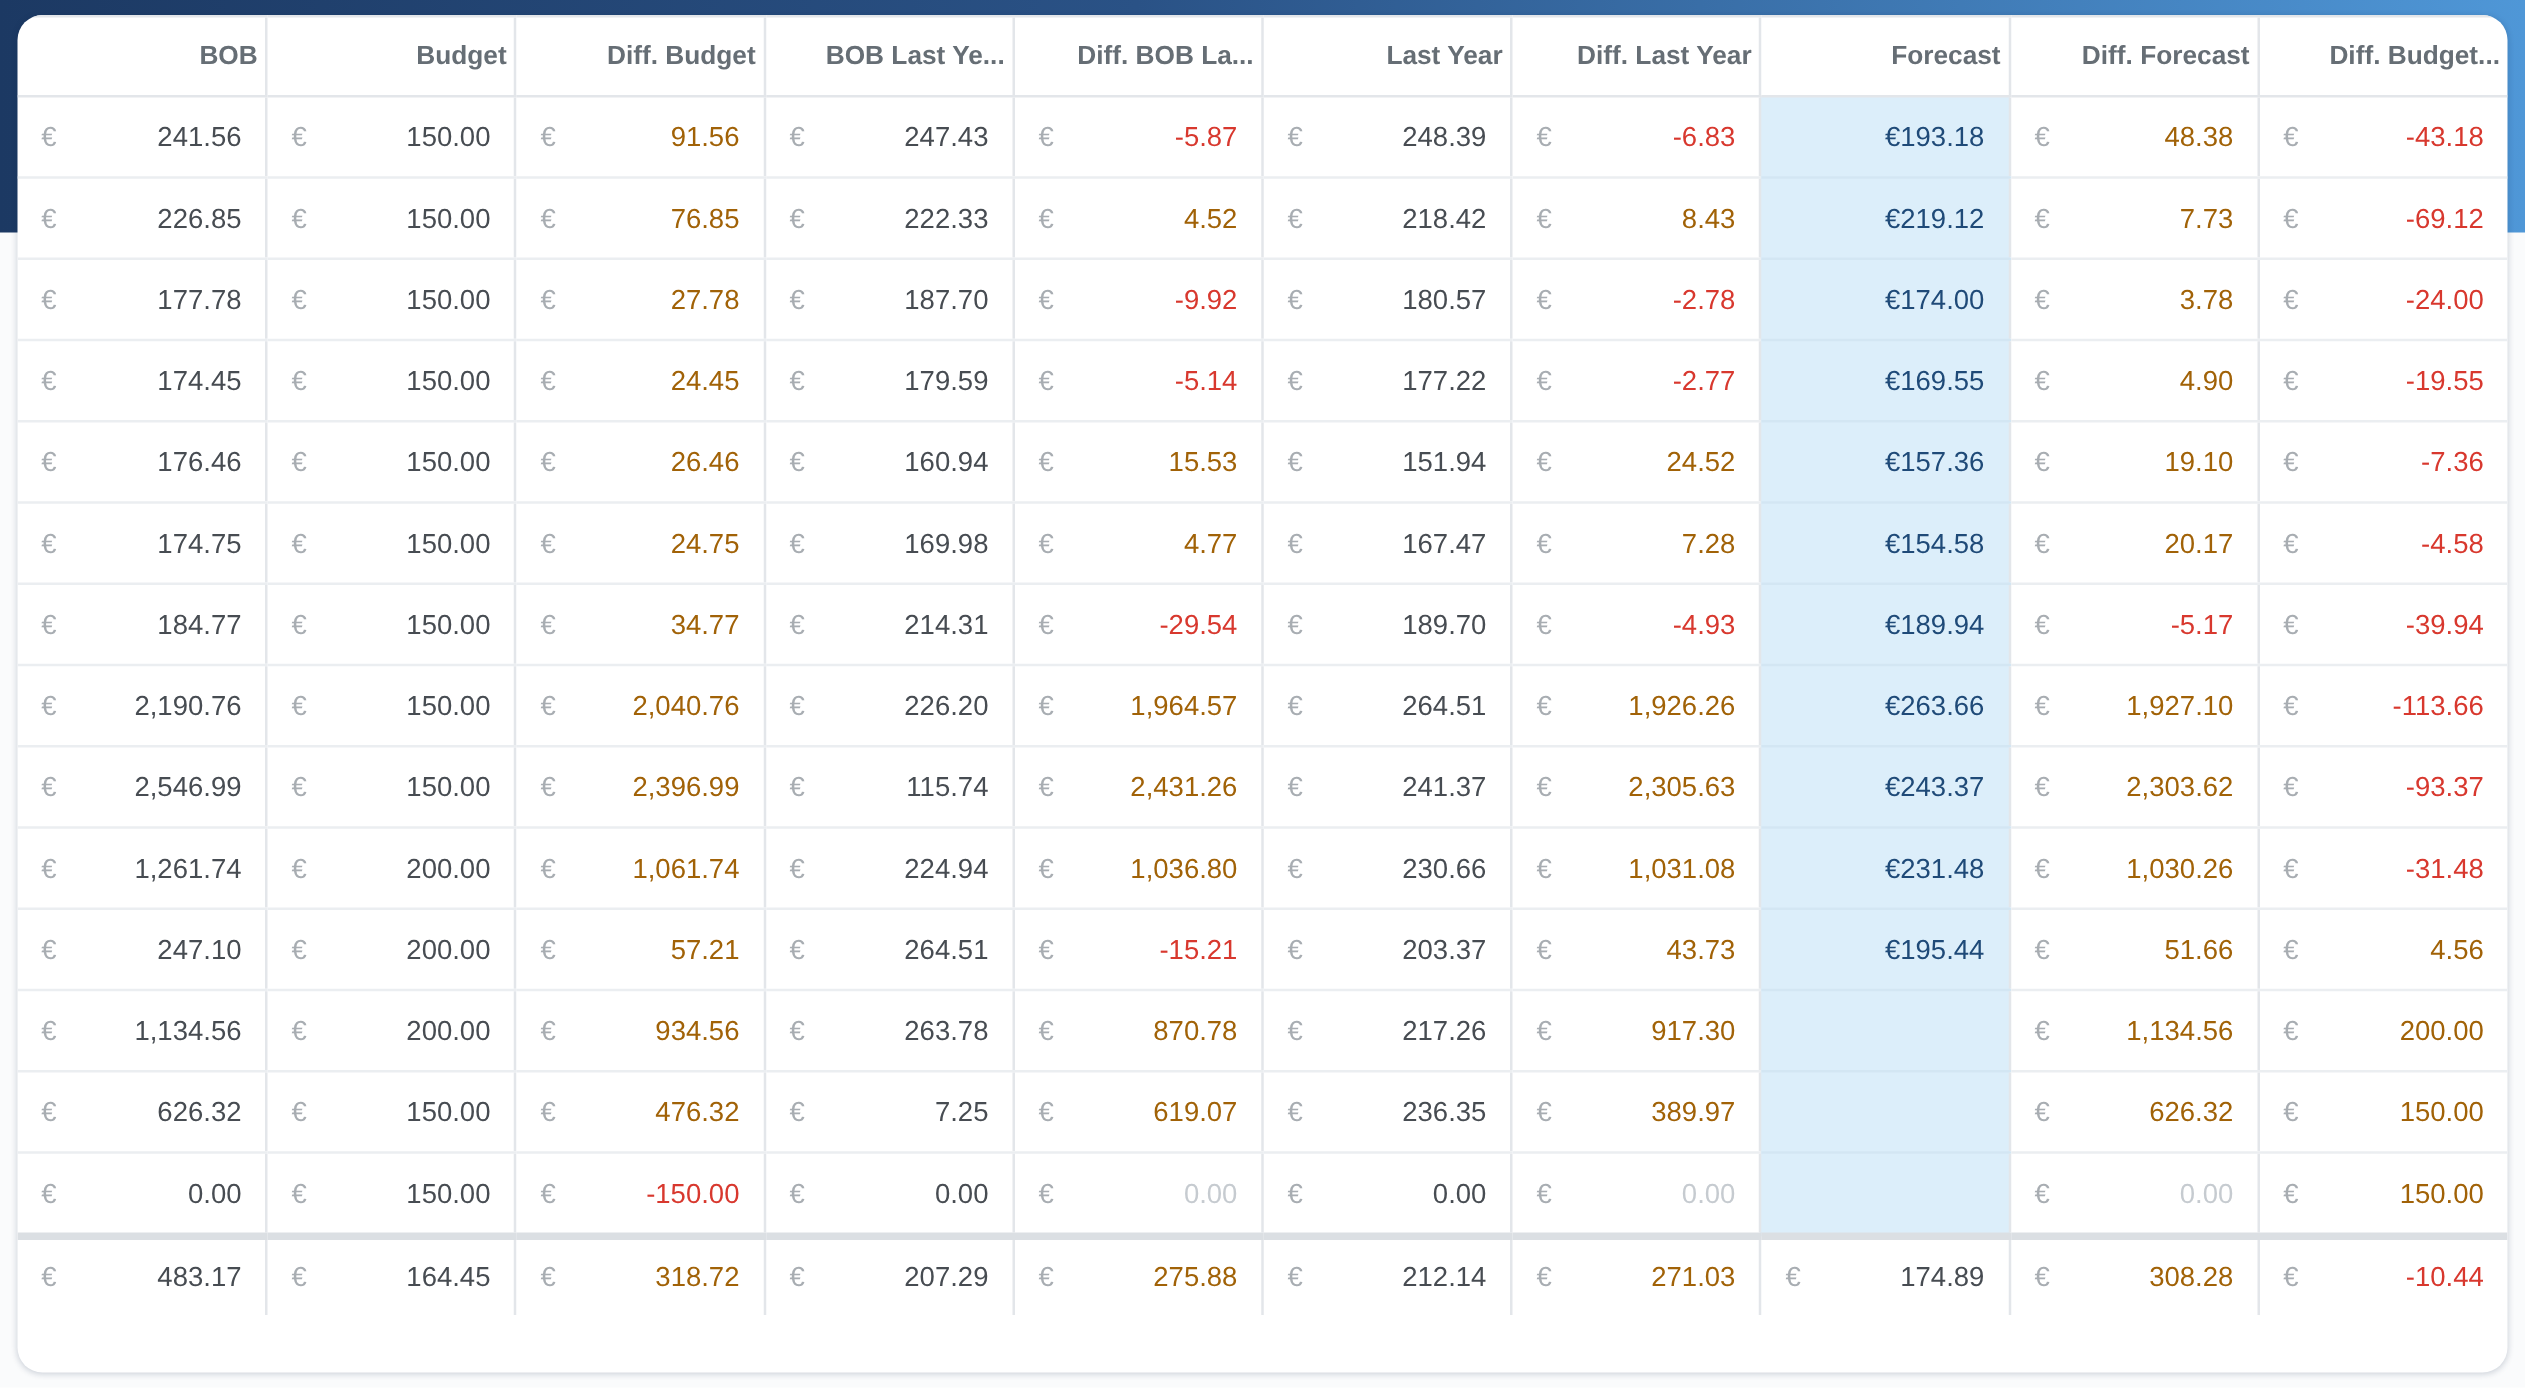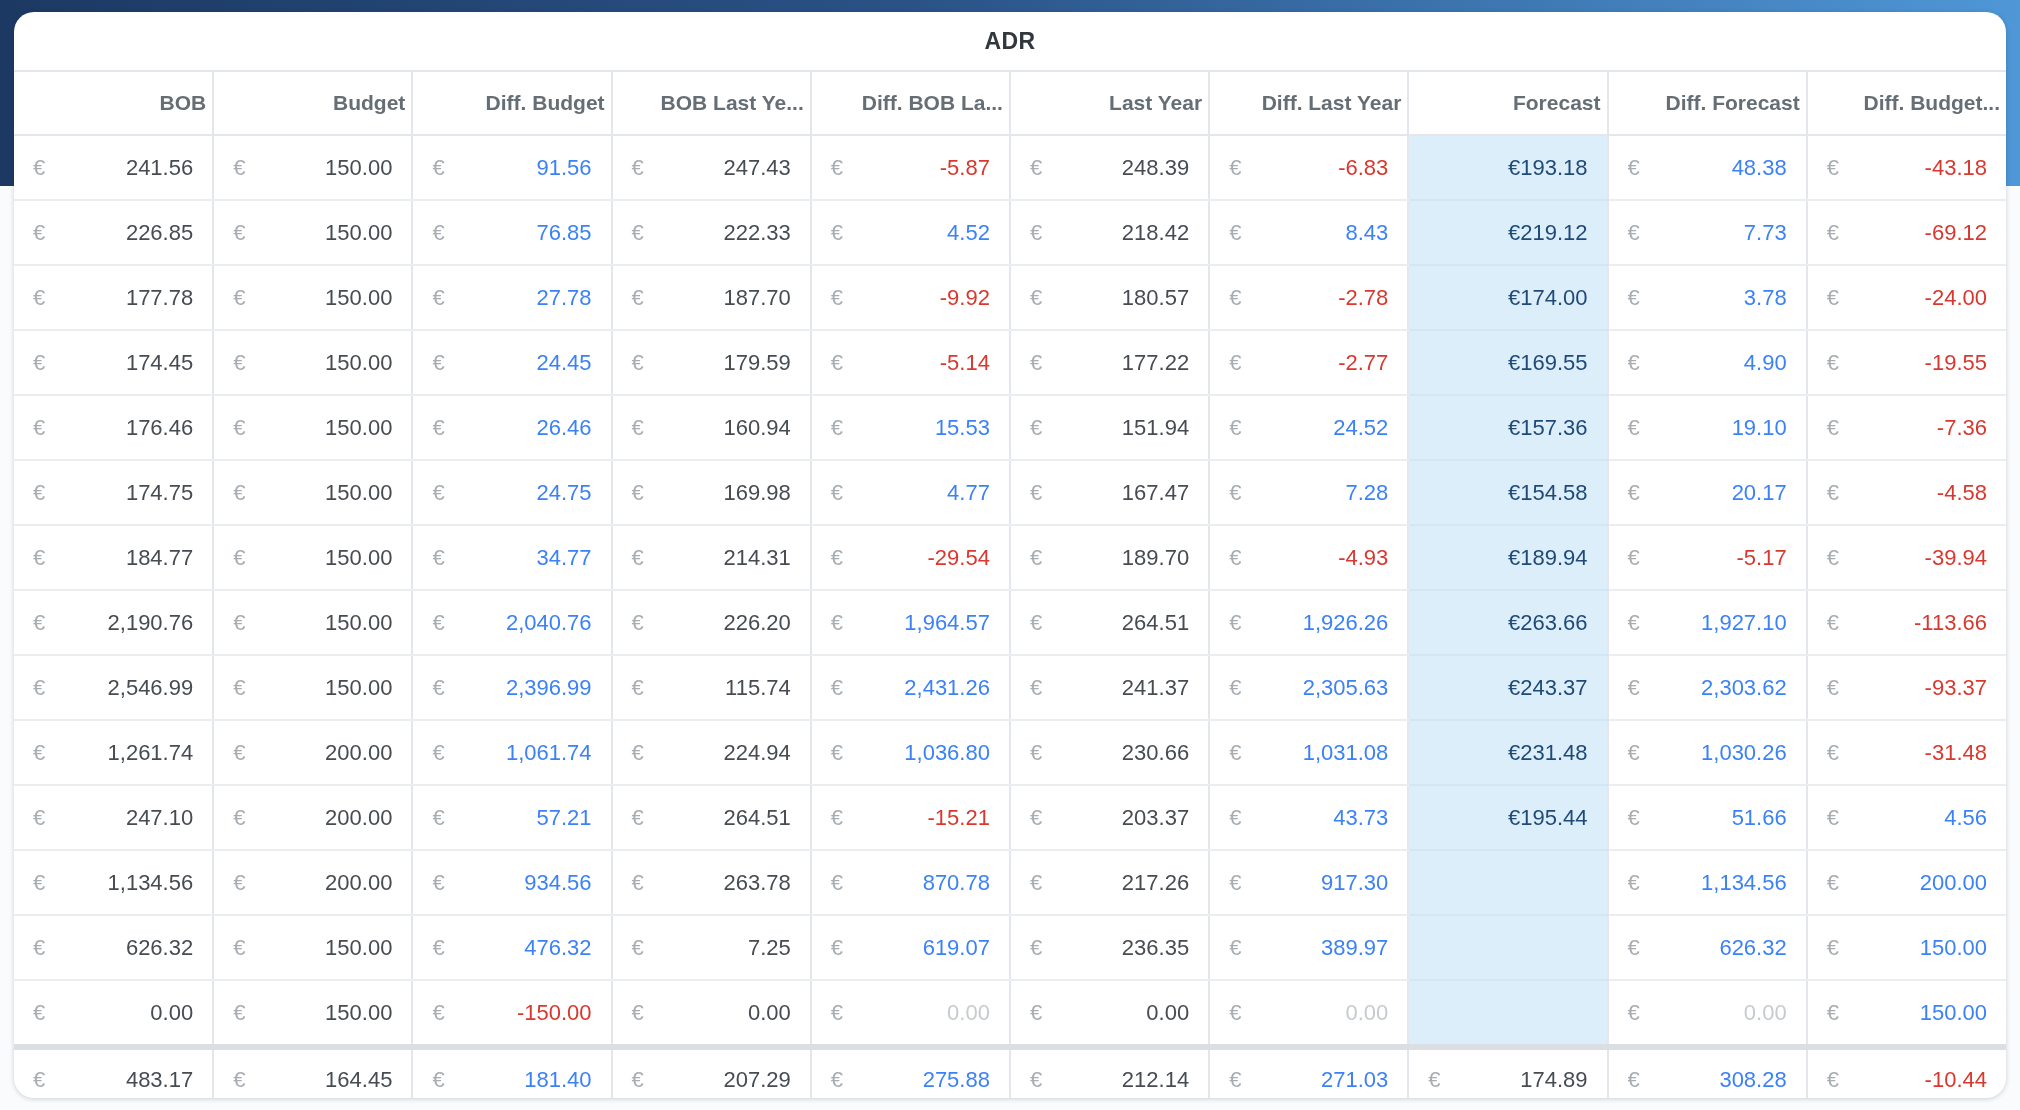--- a/index.html
+++ b/index.html
@@ -40,34 +40,33 @@
   tfoot td{
     height:60px;border-top:6px solid #dbdfe3;
     font-size:22px;color:#474c52;padding:0;
   }
   .cell{
     display:flex;justify-content:space-between;align-items:center;
     padding:0 19px;height:100%;
   }
   .euro{color:#a8adb2;font-size:22px;flex:0 0 auto;}
   .value{flex:0 0 auto;}
-  td.green .value{color:#3b82f6;}
+  td.green .value{color:#a16207;}
   td.red .value{color:#d8382e;}
   td.muted .value{color:#c6cbd0;}
   td.forecast{background:#dceefa;border-bottom-color:#d3e6f3;}
   td.forecast .cell{justify-content:flex-end;margin-left:48px;}
   td.forecast .value{color:#1f4a78;font-weight:500;}
 </style>
 </head>
 <body>
 
 <div class="banner"></div>
 
 <div class="card">
-  <div class="card-title">ADR</div>
   <table>
     <thead>
       <tr id="header-row">
           <th>BOB</th>
           <th>Budget</th>
           <th>Diff. Budget</th>
           <th>BOB Last Ye...</th>
           <th>Diff. BOB La...</th>
           <th>Last Year</th>
           <th>Diff. Last Year</th>
@@ -942,21 +941,21 @@
           </td>
           <td class="dark">
             <div class="cell">
               <span class="euro">€</span>
               <span class="value">164.45</span>
             </div>
           </td>
           <td class="green">
             <div class="cell">
               <span class="euro">€</span>
-              <span class="value">181.40</span>
+              <span class="value">318.72</span>
             </div>
           </td>
           <td class="dark">
             <div class="cell">
               <span class="euro">€</span>
               <span class="value">207.29</span>
             </div>
           </td>
           <td class="green">
             <div class="cell">

